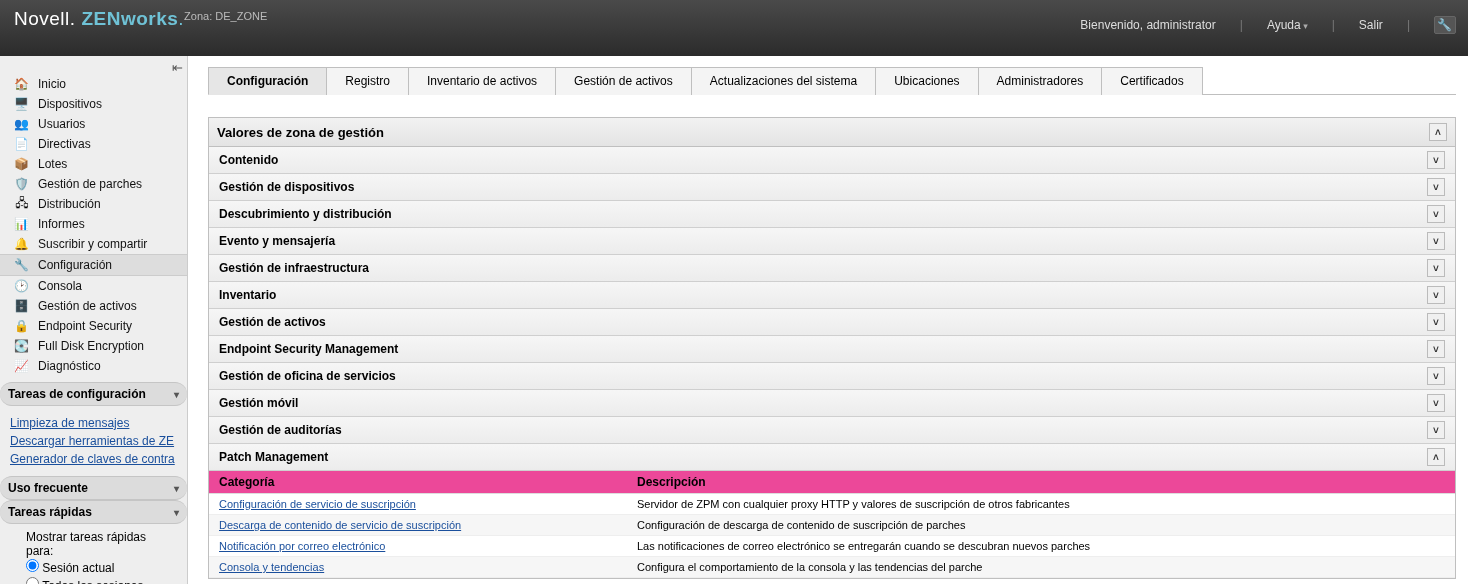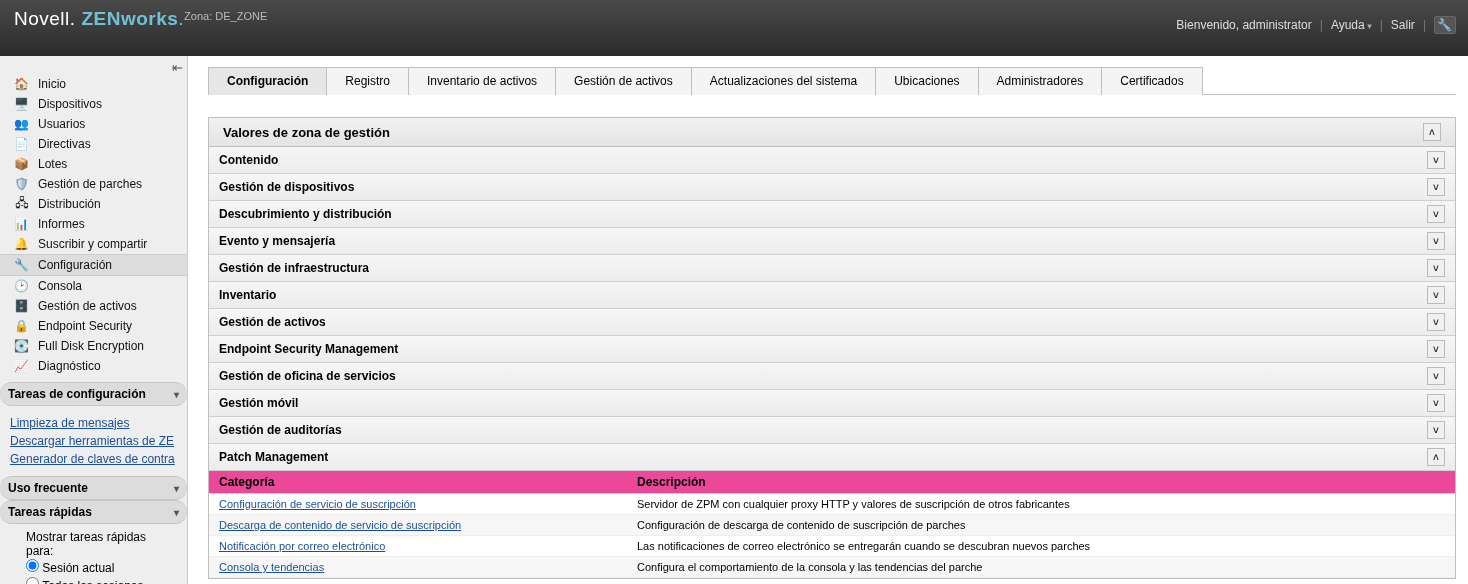--- a/index.html
+++ b/index.html
@@ -12,21 +12,21 @@
   display: flex;
   align-items: flex-start;
   padding: 8px 14px 0 14px;
   position: relative;
 }
 .header-left { display: flex; flex-direction: row; }
 .brand { font-size: 19px; font-weight: normal; letter-spacing: 0.5px; }
 .brand .novell { color: #fff; }
 .brand .zen { color: #6fc2d6; font-weight: bold; }
 .zone { font-size: 11px; color: #bbb; margin-top: 2px; }
-.header-right { position: absolute; right: 12px; top: 16px; display: flex; align-items: center; gap: 8px; color: #ddd; font-size: 12px; }
+.header-right { position: absolute; right: 12px; top: 16px; display: flex; align-items: center; gap: 24px; color: #ddd; font-size: 12px; }
 .header-right .sep { color: #777; }
 .help-drop::after { content: " ▾"; font-size: 9px; color: #aaa; }
 .tool-icon { background: #555; border: 1px solid #666; width: 22px; height: 18px; display: inline-flex; align-items: center; justify-content: center; border-radius: 2px; }
 
 .layout { display: flex; height: calc(584px - 56px); }
 
 .sidebar { width: 188px; background: #eee; border-right: 1px solid #ccc; position: relative; overflow: hidden; }
 .collapse-handle { position: absolute; top: 4px; right: 4px; font-size: 13px; color: #555; cursor: pointer; }
 .nav-list { list-style: none; padding: 18px 0 6px 0; }
 .nav-item { display: flex; align-items: center; gap: 8px; padding: 2px 8px 2px 14px; cursor: pointer; }
@@ -40,21 +40,21 @@
 .task-links a { display: block; color: #1a4f9c; text-decoration: underline; padding: 2px 0; font-size: 12px; white-space: nowrap; overflow: hidden; }
 .quick-body { padding: 6px 26px; font-size: 12px; }
 .quick-body label { display: block; padding: 1px 0; }
 
 .main { flex: 1; background: #fff; padding: 10px 12px 0 20px; overflow: auto; }
 .tabs { display: flex; border-bottom: 1px solid #bfbfbf; }
 .tab { padding: 6px 18px; border: 1px solid #bfbfbf; border-bottom: none; margin-right: -1px; background: #f4f4f4; font-size: 12px; cursor: pointer; position: relative; top: 1px; }
 .tab.active { background: #e6e6e6; font-weight: bold; border-bottom: 1px solid #e6e6e6; }
 
 .panel { margin-top: 22px; border: 1px solid #bfbfbf; }
-.panel-title { background: linear-gradient(#f2f2f2, #e4e4e4); border-bottom: 1px solid #bfbfbf; padding: 5px 14px; font-weight: bold; font-size: 13px; display: flex; justify-content: space-between; align-items: center; text-align: center; }
+.panel-title { background: linear-gradient(#f2f2f2, #e4e4e4); border-bottom: 1px solid #bfbfbf; padding: 5px 8px; font-weight: bold; font-size: 13px; display: flex; justify-content: space-between; align-items: center; text-align: center; }
 .panel-title .arrow { width: 18px; height: 18px; border: 1px solid #bbb; background: #f0f0f0; display: flex; align-items: center; justify-content: center; font-size: 10px; color: #333; }
 
 .acc-row { background: linear-gradient(#f6f6f6, #ececec); border-bottom: 1px solid #cfcfcf; padding: 4px 10px; font-weight: bold; font-size: 12px; display: flex; justify-content: space-between; align-items: center; cursor: pointer; }
 .acc-row .arrow { width: 18px; height: 18px; border: 1px solid #bbb; background: #f0f0f0; display: flex; align-items: center; justify-content: center; font-size: 10px; color: #333; }
 
 .grid-head { display: flex; background: #ec4899; border-bottom: 1px solid #ddd; }
 .grid-head .col { padding: 4px 10px; font-weight: bold; font-size: 12px; }
 .col-cat { width: 418px; }
 .col-desc { flex: 1; }
 .grid-row { display: flex; border-bottom: 1px solid #eee; }

